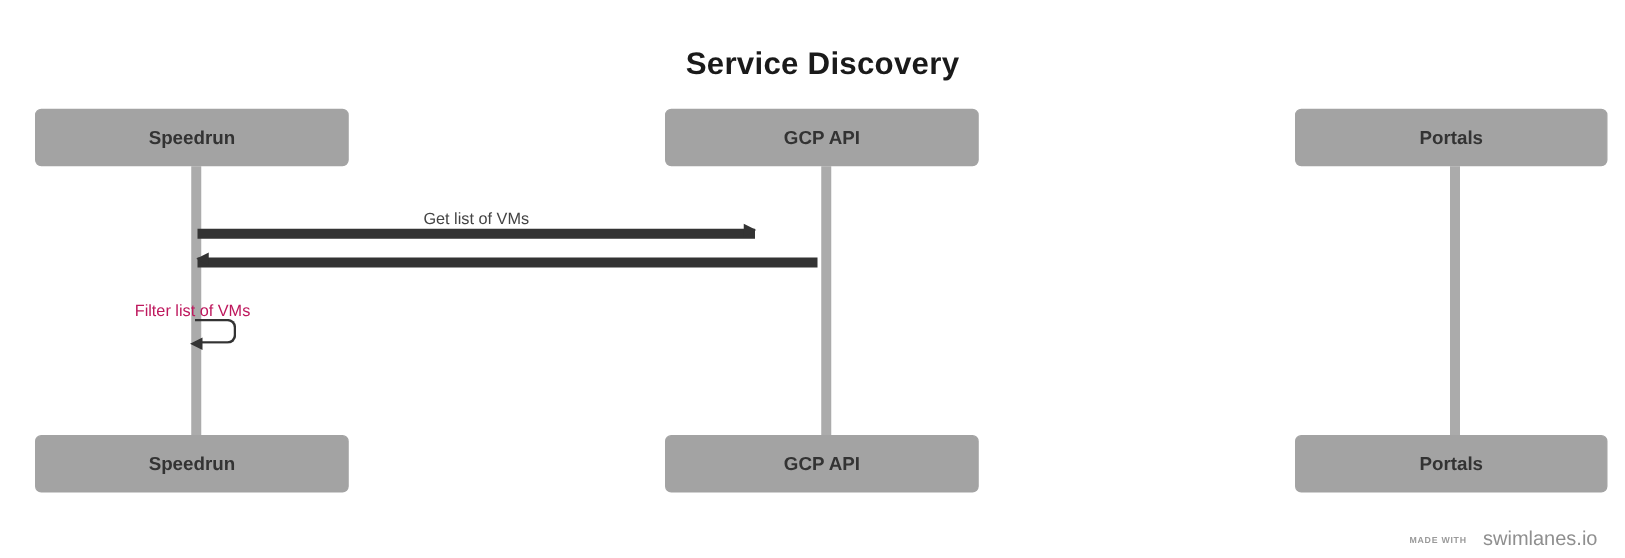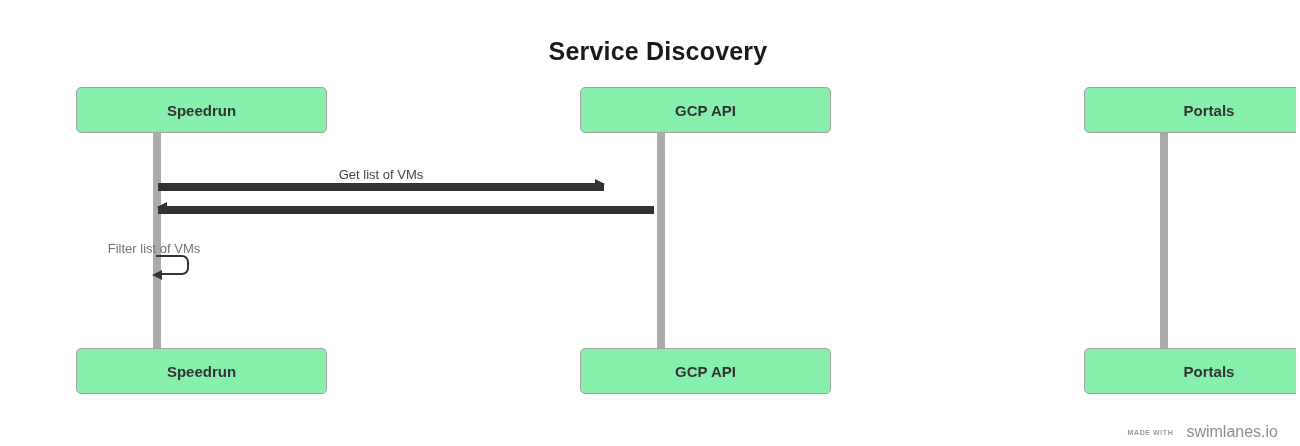--- a/index.html
+++ b/index.html
@@ -22,31 +22,30 @@
     text-align: center;
     font-size: 25px;
     font-weight: 700;
     color: #1a1a1a;
     letter-spacing: 0.2px;
   }
 
   .actor-box {
     position: absolute;
     height: 46px;
-    background: #86efac;
+    background: #a3a3a3;
     border: 1.5px solid #a3a3a3;
     border-radius: 5px;
     display: flex;
     align-items: center;
     justify-content: center;
     font-size: 15px;
     font-weight: 700;
     color: #333333;
     z-index: 3;
-    margin-left: 48px;
   }
 
   .lifeline {
     position: absolute;
     top: 125px;
     width: 2px;
     height: 215px;
     background: #ababab;
     z-index: 1;
   }
@@ -92,21 +91,21 @@
   }
 
   .self-label {
     position: absolute;
     left: 56px;
     top: 229px;
     width: 180px;
     text-align: center;
     font-size: 13px;
     line-height: 16px;
-    color: #737373;
+    color: #be185d;
     white-space: nowrap;
     z-index: 2;
   }
 
   .self-loop {
     position: absolute;
     left: 148px;
     top: 247px;
     width: 33px;
     height: 20px;

